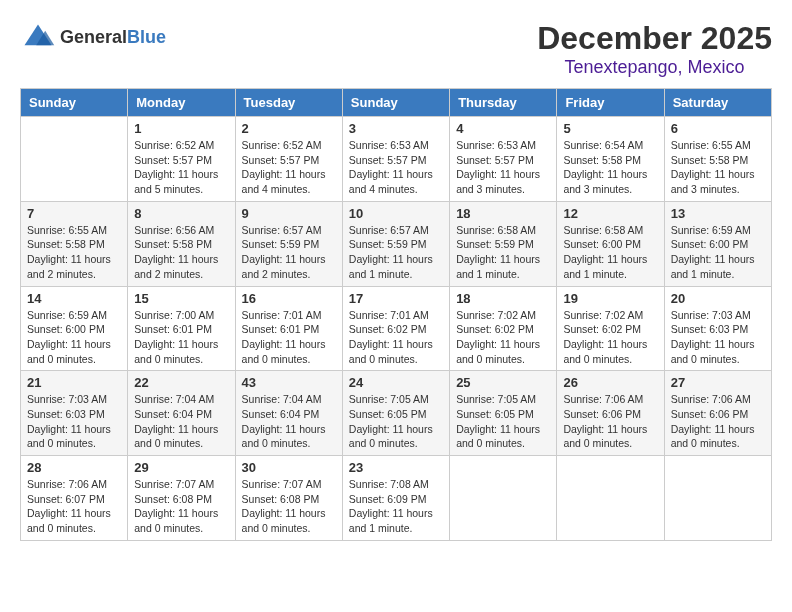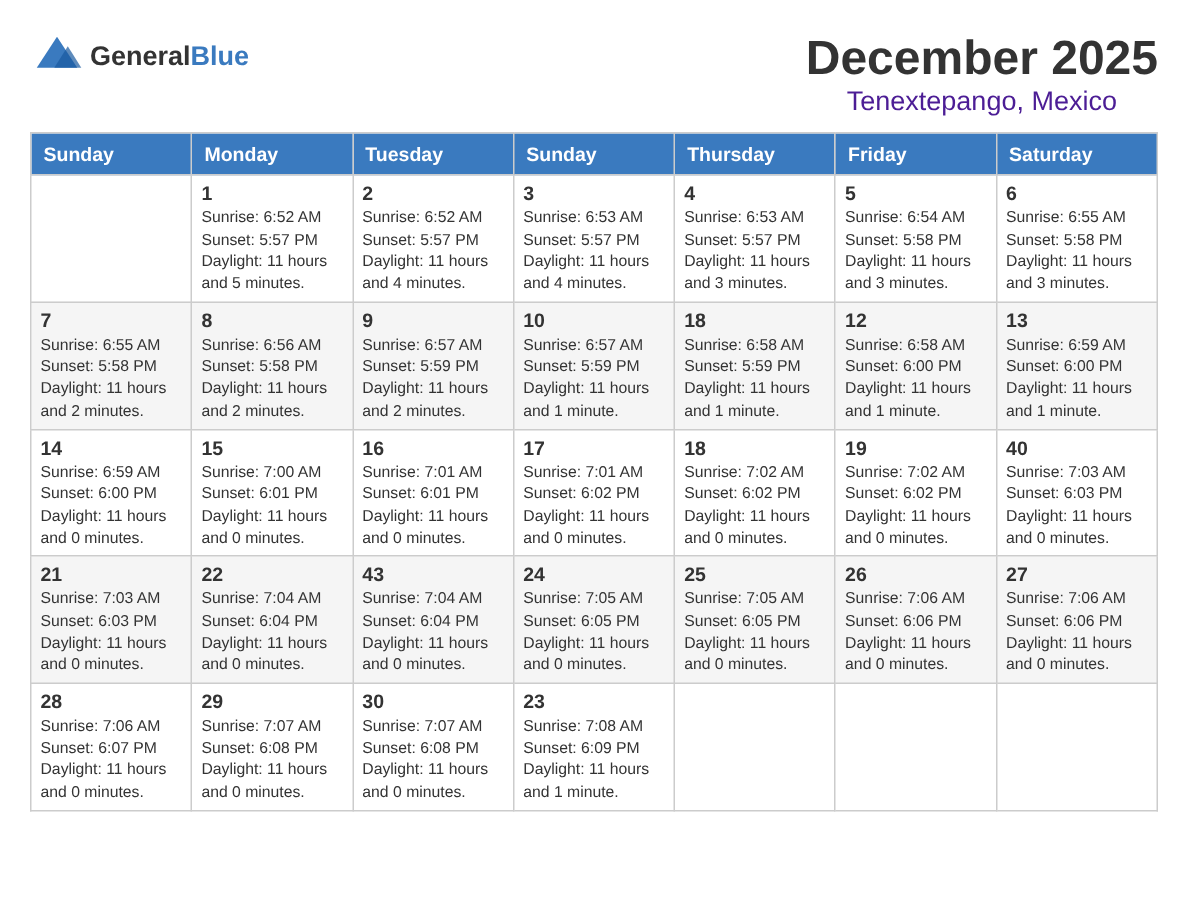--- a/index.html
+++ b/index.html
@@ -198,21 +198,21 @@
         </td>
         <td>
           <span class="day-num">18</span>
           <div class="day-info">Sunrise: 7:02 AM<br>Sunset: 6:02 PM<br>Daylight: 11 hours<br>and 0 minutes.</div>
         </td>
         <td>
           <span class="day-num">19</span>
           <div class="day-info">Sunrise: 7:02 AM<br>Sunset: 6:02 PM<br>Daylight: 11 hours<br>and 0 minutes.</div>
         </td>
         <td>
-          <span class="day-num">40</span>
+          <span class="day-num">20</span>
           <div class="day-info">Sunrise: 7:03 AM<br>Sunset: 6:03 PM<br>Daylight: 11 hours<br>and 0 minutes.</div>
         </td>
       </tr>
       <tr>
         <td>
           <span class="day-num">21</span>
           <div class="day-info">Sunrise: 7:03 AM<br>Sunset: 6:03 PM<br>Daylight: 11 hours<br>and 0 minutes.</div>
         </td>
         <td>
           <span class="day-num">22</span>

